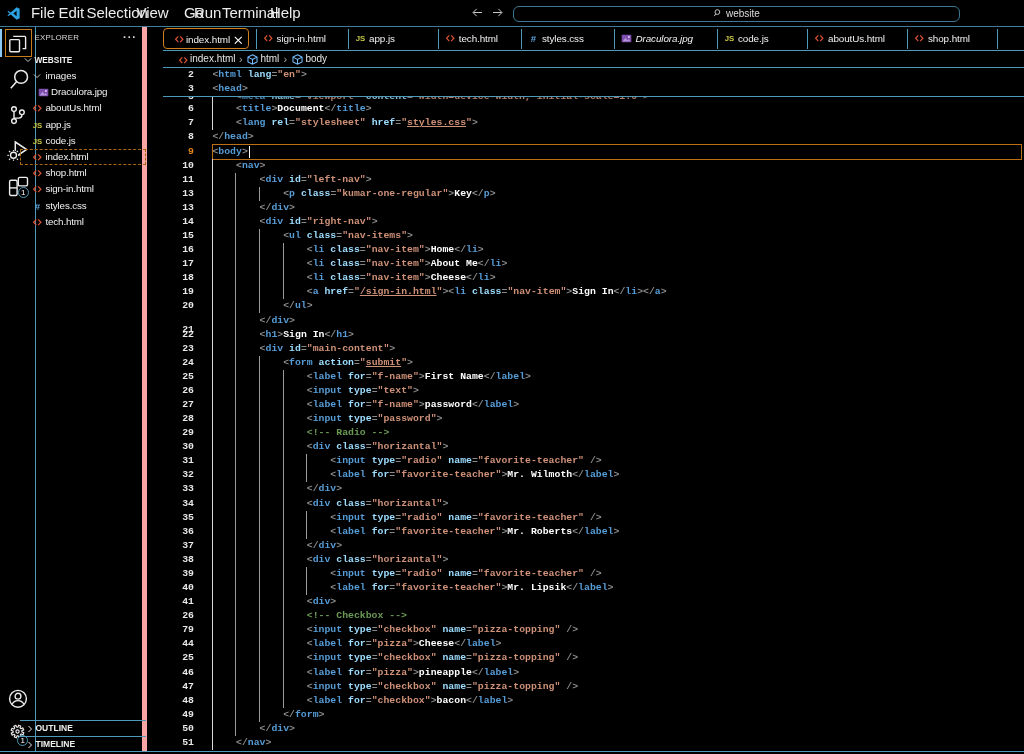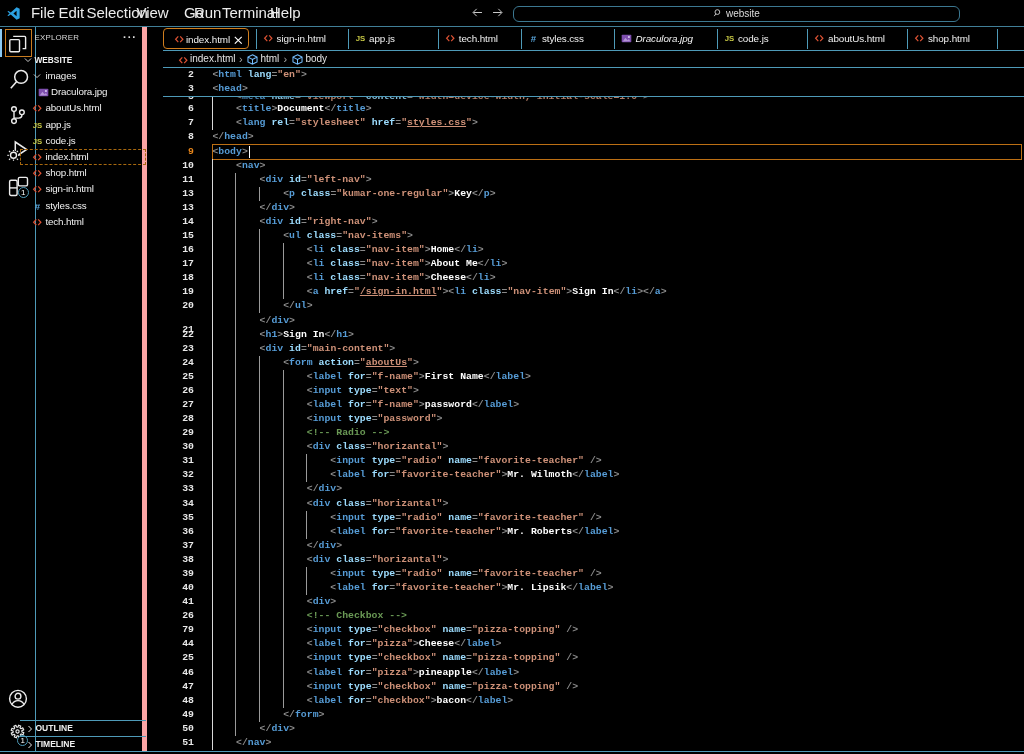--- a/index.html
+++ b/index.html
@@ -385,21 +385,21 @@
     <div class="cl" style="top:214.94px"><i class="sp">&nbsp;&nbsp;&nbsp;&nbsp;&nbsp;&nbsp;&nbsp;&nbsp;</i><i class="p">&lt;</i><i class="t">div</i> <i class="a">id</i><i class="p">=</i><i class="s">"right-nav"</i><i class="p">&gt;</i></div>
     <div class="cl" style="top:229.02px"><i class="sp">&nbsp;&nbsp;&nbsp;&nbsp;&nbsp;&nbsp;&nbsp;&nbsp;&nbsp;&nbsp;&nbsp;&nbsp;</i><i class="p">&lt;</i><i class="t">ul</i> <i class="a">class</i><i class="p">=</i><i class="s">"nav-items"</i><i class="p">&gt;</i></div>
     <div class="cl" style="top:243.10px"><i class="sp">&nbsp;&nbsp;&nbsp;&nbsp;&nbsp;&nbsp;&nbsp;&nbsp;&nbsp;&nbsp;&nbsp;&nbsp;&nbsp;&nbsp;&nbsp;&nbsp;</i><i class="p">&lt;</i><i class="t">li</i> <i class="a">class</i><i class="p">=</i><i class="s">"nav-item"</i><i class="p">&gt;</i><i class="w">Home</i><i class="p">&lt;/</i><i class="t">li</i><i class="p">&gt;</i></div>
     <div class="cl" style="top:257.18px"><i class="sp">&nbsp;&nbsp;&nbsp;&nbsp;&nbsp;&nbsp;&nbsp;&nbsp;&nbsp;&nbsp;&nbsp;&nbsp;&nbsp;&nbsp;&nbsp;&nbsp;</i><i class="p">&lt;</i><i class="t">li</i> <i class="a">class</i><i class="p">=</i><i class="s">"nav-item"</i><i class="p">&gt;</i><i class="w">About Me</i><i class="p">&lt;/</i><i class="t">li</i><i class="p">&gt;</i></div>
     <div class="cl" style="top:271.26px"><i class="sp">&nbsp;&nbsp;&nbsp;&nbsp;&nbsp;&nbsp;&nbsp;&nbsp;&nbsp;&nbsp;&nbsp;&nbsp;&nbsp;&nbsp;&nbsp;&nbsp;</i><i class="p">&lt;</i><i class="t">li</i> <i class="a">class</i><i class="p">=</i><i class="s">"nav-item"</i><i class="p">&gt;</i><i class="w">Cheese</i><i class="p">&lt;/</i><i class="t">li</i><i class="p">&gt;</i></div>
     <div class="cl" style="top:285.34px"><i class="sp">&nbsp;&nbsp;&nbsp;&nbsp;&nbsp;&nbsp;&nbsp;&nbsp;&nbsp;&nbsp;&nbsp;&nbsp;&nbsp;&nbsp;&nbsp;&nbsp;</i><i class="p">&lt;</i><i class="t">a</i> <i class="a">href</i><i class="p">=</i><i class="s">"</i><i class="s u">/sign-in.html</i><i class="s">"</i><i class="p">&gt;</i><i class="p">&lt;</i><i class="t">li</i> <i class="a">class</i><i class="p">=</i><i class="s">"nav-item"</i><i class="p">&gt;</i><i class="w">Sign In</i><i class="p">&lt;/</i><i class="t">li</i><i class="p">&gt;</i><i class="p">&lt;/</i><i class="t">a</i><i class="p">&gt;</i></div>
     <div class="cl" style="top:299.42px"><i class="sp">&nbsp;&nbsp;&nbsp;&nbsp;&nbsp;&nbsp;&nbsp;&nbsp;&nbsp;&nbsp;&nbsp;&nbsp;</i><i class="p">&lt;/</i><i class="t">ul</i><i class="p">&gt;</i></div>
     <div class="cl" style="top:313.50px"><i class="sp">&nbsp;&nbsp;&nbsp;&nbsp;&nbsp;&nbsp;&nbsp;&nbsp;</i><i class="p">&lt;/</i><i class="t">div</i><i class="p">&gt;</i></div>
     <div class="cl" style="top:327.58px"><i class="sp">&nbsp;&nbsp;&nbsp;&nbsp;&nbsp;&nbsp;&nbsp;&nbsp;</i><i class="p">&lt;</i><i class="t">h1</i><i class="p">&gt;</i><i class="w">Sign In</i><i class="p">&lt;/</i><i class="t">h1</i><i class="p">&gt;</i></div>
     <div class="cl" style="top:341.66px"><i class="sp">&nbsp;&nbsp;&nbsp;&nbsp;&nbsp;&nbsp;&nbsp;&nbsp;</i><i class="p">&lt;</i><i class="t">div</i> <i class="a">id</i><i class="p">=</i><i class="s">"main-content"</i><i class="p">&gt;</i></div>
-    <div class="cl" style="top:355.74px"><i class="sp">&nbsp;&nbsp;&nbsp;&nbsp;&nbsp;&nbsp;&nbsp;&nbsp;&nbsp;&nbsp;&nbsp;&nbsp;</i><i class="p">&lt;</i><i class="t">form</i> <i class="a">action</i><i class="p">=</i><i class="s">"</i><i class="s u">aboutUs</i><i class="s">"</i><i class="p">&gt;</i></div>
+    <div class="cl" style="top:355.74px"><i class="sp">&nbsp;&nbsp;&nbsp;&nbsp;&nbsp;&nbsp;&nbsp;&nbsp;&nbsp;&nbsp;&nbsp;&nbsp;</i><i class="p">&lt;</i><i class="t">form</i> <i class="a">action</i><i class="p">=</i><i class="s">"</i><i class="s u">submit</i><i class="s">"</i><i class="p">&gt;</i></div>
     <div class="cl" style="top:369.82px"><i class="sp">&nbsp;&nbsp;&nbsp;&nbsp;&nbsp;&nbsp;&nbsp;&nbsp;&nbsp;&nbsp;&nbsp;&nbsp;&nbsp;&nbsp;&nbsp;&nbsp;</i><i class="p">&lt;</i><i class="t">label</i> <i class="a">for</i><i class="p">=</i><i class="s">"f-name"</i><i class="p">&gt;</i><i class="w">First Name</i><i class="p">&lt;/</i><i class="t">label</i><i class="p">&gt;</i></div>
     <div class="cl" style="top:383.90px"><i class="sp">&nbsp;&nbsp;&nbsp;&nbsp;&nbsp;&nbsp;&nbsp;&nbsp;&nbsp;&nbsp;&nbsp;&nbsp;&nbsp;&nbsp;&nbsp;&nbsp;</i><i class="p">&lt;</i><i class="t">input</i> <i class="a">type</i><i class="p">=</i><i class="s">"text"</i><i class="p">&gt;</i></div>
     <div class="cl" style="top:397.98px"><i class="sp">&nbsp;&nbsp;&nbsp;&nbsp;&nbsp;&nbsp;&nbsp;&nbsp;&nbsp;&nbsp;&nbsp;&nbsp;&nbsp;&nbsp;&nbsp;&nbsp;</i><i class="p">&lt;</i><i class="t">label</i> <i class="a">for</i><i class="p">=</i><i class="s">"f-name"</i><i class="p">&gt;</i><i class="w">password</i><i class="p">&lt;/</i><i class="t">label</i><i class="p">&gt;</i></div>
     <div class="cl" style="top:412.06px"><i class="sp">&nbsp;&nbsp;&nbsp;&nbsp;&nbsp;&nbsp;&nbsp;&nbsp;&nbsp;&nbsp;&nbsp;&nbsp;&nbsp;&nbsp;&nbsp;&nbsp;</i><i class="p">&lt;</i><i class="t">input</i> <i class="a">type</i><i class="p">=</i><i class="s">"password"</i><i class="p">&gt;</i></div>
     <div class="cl" style="top:426.14px"><i class="sp">&nbsp;&nbsp;&nbsp;&nbsp;&nbsp;&nbsp;&nbsp;&nbsp;&nbsp;&nbsp;&nbsp;&nbsp;&nbsp;&nbsp;&nbsp;&nbsp;</i><i class="c">&lt;!-- Radio --&gt;</i></div>
     <div class="cl" style="top:440.22px"><i class="sp">&nbsp;&nbsp;&nbsp;&nbsp;&nbsp;&nbsp;&nbsp;&nbsp;&nbsp;&nbsp;&nbsp;&nbsp;&nbsp;&nbsp;&nbsp;&nbsp;</i><i class="p">&lt;</i><i class="t">div</i> <i class="a">class</i><i class="p">=</i><i class="s">"horizantal"</i><i class="p">&gt;</i></div>
     <div class="cl" style="top:454.30px"><i class="sp">&nbsp;&nbsp;&nbsp;&nbsp;&nbsp;&nbsp;&nbsp;&nbsp;&nbsp;&nbsp;&nbsp;&nbsp;&nbsp;&nbsp;&nbsp;&nbsp;&nbsp;&nbsp;&nbsp;&nbsp;</i><i class="p">&lt;</i><i class="t">input</i> <i class="a">type</i><i class="p">=</i><i class="s">"radio"</i> <i class="a">name</i><i class="p">=</i><i class="s">"favorite-teacher"</i><i class="p"> /&gt;</i></div>
     <div class="cl" style="top:468.38px"><i class="sp">&nbsp;&nbsp;&nbsp;&nbsp;&nbsp;&nbsp;&nbsp;&nbsp;&nbsp;&nbsp;&nbsp;&nbsp;&nbsp;&nbsp;&nbsp;&nbsp;&nbsp;&nbsp;&nbsp;&nbsp;</i><i class="p">&lt;</i><i class="t">label</i> <i class="a">for</i><i class="p">=</i><i class="s">"favorite-teacher"</i><i class="p">&gt;</i><i class="w">Mr. Wilmoth</i><i class="p">&lt;/</i><i class="t">label</i><i class="p">&gt;</i></div>
     <div class="cl" style="top:482.46px"><i class="sp">&nbsp;&nbsp;&nbsp;&nbsp;&nbsp;&nbsp;&nbsp;&nbsp;&nbsp;&nbsp;&nbsp;&nbsp;&nbsp;&nbsp;&nbsp;&nbsp;</i><i class="p">&lt;/</i><i class="t">div</i><i class="p">&gt;</i></div>
     <div class="cl" style="top:496.54px"><i class="sp">&nbsp;&nbsp;&nbsp;&nbsp;&nbsp;&nbsp;&nbsp;&nbsp;&nbsp;&nbsp;&nbsp;&nbsp;&nbsp;&nbsp;&nbsp;&nbsp;</i><i class="p">&lt;</i><i class="t">div</i> <i class="a">class</i><i class="p">=</i><i class="s">"horizantal"</i><i class="p">&gt;</i></div>

